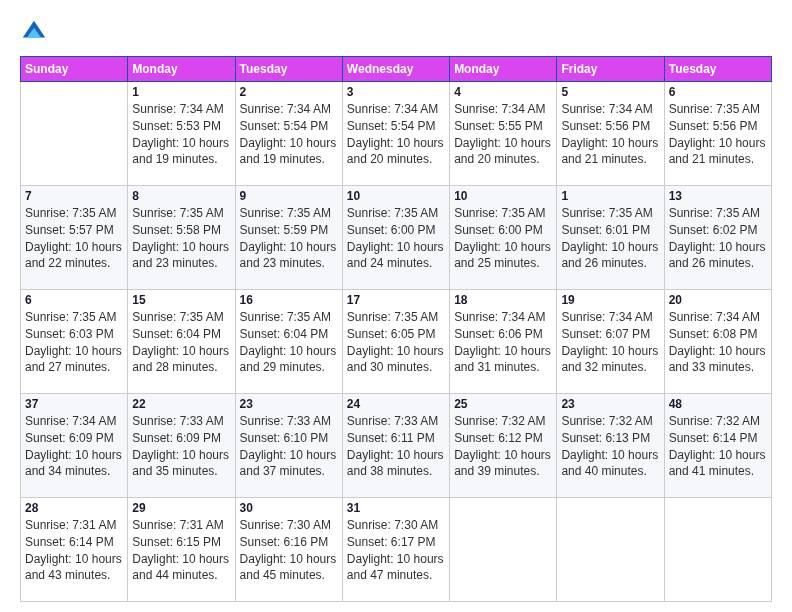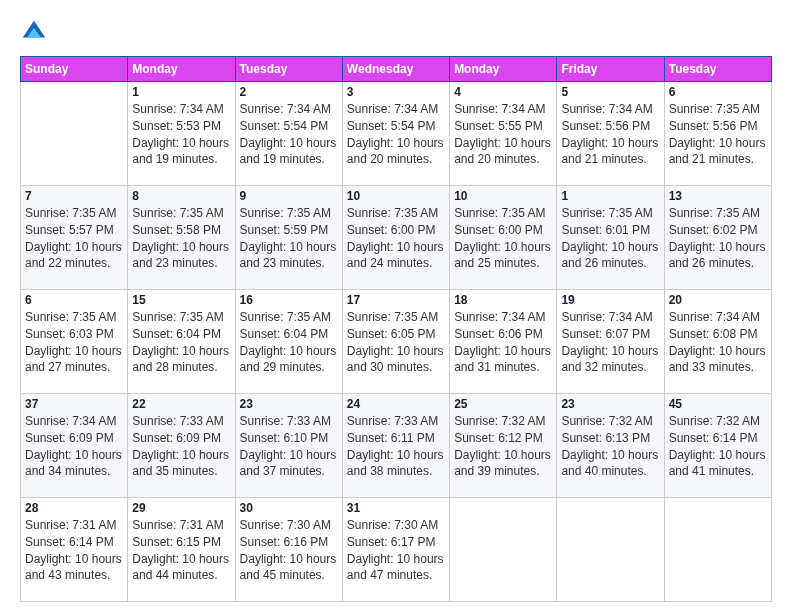--- a/index.html
+++ b/index.html
@@ -314,21 +314,21 @@
 and 39 minutes.</div>
           </td>
           <td>
             <span class="day-num">23</span>
             <div class="day-info" style="white-space: pre-line;">Sunrise: 7:32 AM
 Sunset: 6:13 PM
 Daylight: 10 hours
 and 40 minutes.</div>
           </td>
           <td>
-            <span class="day-num">45</span>
+            <span class="day-num">48</span>
             <div class="day-info" style="white-space: pre-line;">Sunrise: 7:32 AM
 Sunset: 6:14 PM
 Daylight: 10 hours
 and 41 minutes.</div>
           </td>
         </tr>
         <tr>
           <td>
             <span class="day-num">28</span>
             <div class="day-info" style="white-space: pre-line;">Sunrise: 7:31 AM

